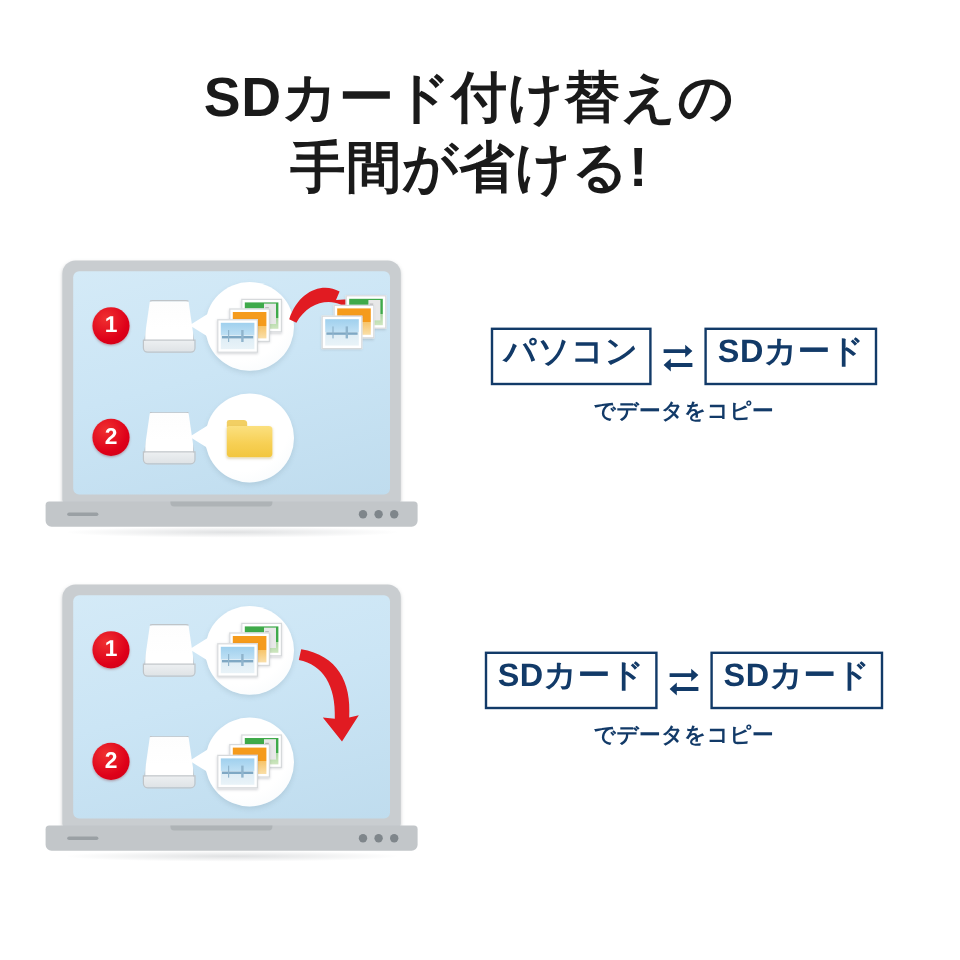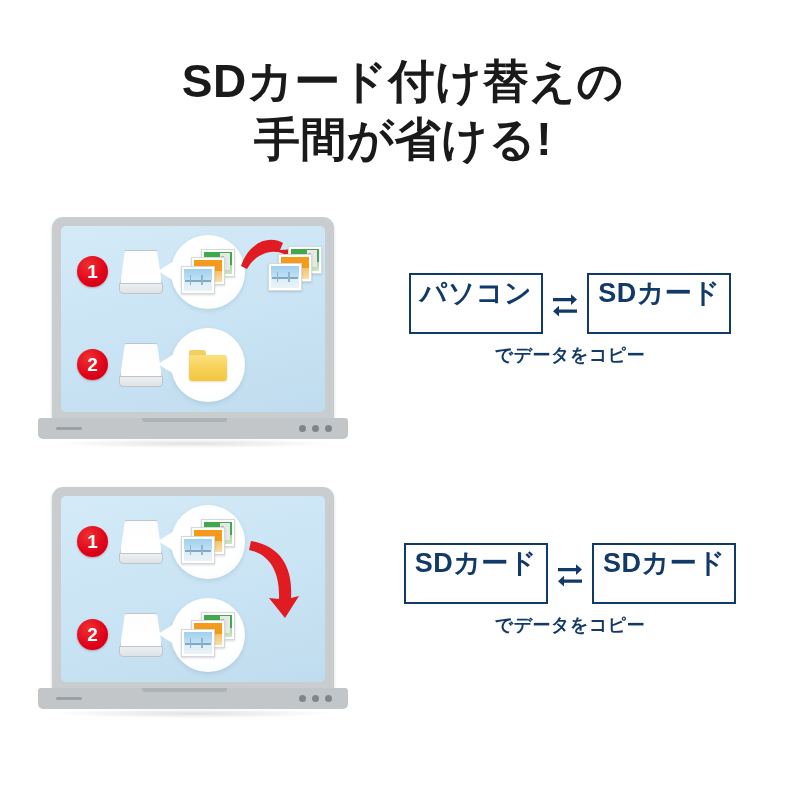--- a/index.html
+++ b/index.html
@@ -16,21 +16,21 @@
     position: relative;
     width: 800px;
     height: 800px;
     background: #ffffff;
   }
 
   
   .headline {
     position: absolute;
     top: 52px;
-    left: 12px;
+    left: 0;
     width: 782px;
     text-align: center;
     color: #1a1a1a;
     font-size: 46px;
     font-weight: bold;
     line-height: 1.27;
     letter-spacing: 0.5px;
   }
   .headline .l2 { display: block; }
 
@@ -242,21 +242,21 @@
     color: #123a68;
   }
   .cap-row {
     display: flex;
     align-items: center;
     justify-content: center;
     gap: 9px;
   }
   .cap-box {
     border: 2.5px solid #123a68;
-    padding: 3px 9px 23px 9px;
+    padding: 3px 9px 10px 9px;
     font-size: 27px;
     font-weight: bold;
     line-height: 1.16;
     letter-spacing: 0.5px;
     white-space: nowrap;
   }
   .swap-icon {
     width: 26px;
     height: 26px;
     flex: 0 0 26px;

